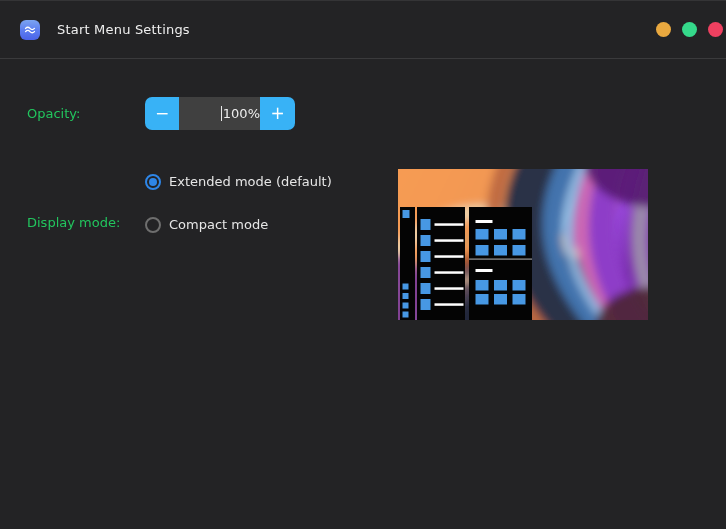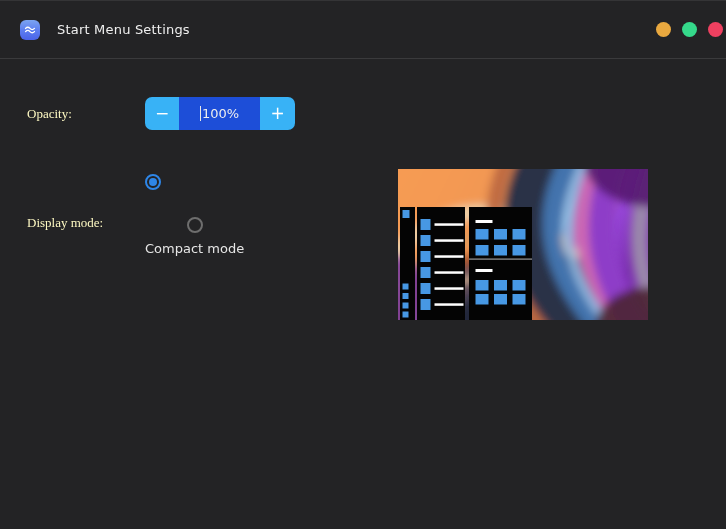--- a/index.html
+++ b/index.html
@@ -22,47 +22,47 @@
   }
   .win-title {
     position: absolute; left: 53px; top: 21px;
     font-size: 13px; color: #efefef; letter-spacing: .2px;
   }
   .dots { position: absolute; right: 7px; top: 21px; display: flex; gap: 11px; }
   .dot { width: 15px; height: 15px; border-radius: 50%; border: none; cursor: pointer; }
   .tb-divider { position: absolute; top: 57px; left: 0; width: 726px; height: 1px; background: #3a3a3c; }
 
   
-  .field-label { position: absolute; left: 27px; font-size: 13px; color: #fef9c3; line-height: 16px; font-family: Liberation Serif, serif; }
+  .field-label { position: absolute; left: 27px; font-size: 13px; color: #22c55e; line-height: 16px; }
   .lbl-opacity { top: 105px; }
   .lbl-display { top: 170px; margin-top: 44px; }
 
   .stepper {
     position: absolute; left: 145px; top: 96px;
     width: 150px; height: 33px;
     display: flex; border-radius: 7px; overflow: hidden;
   }
   .step-btn {
     width: 34px; height: 33px; border: none; cursor: pointer;
     background: var(--accent, #38b2f6); color: #fff;
     font-family: "DejaVu Sans", sans-serif;
     font-size: 17px; line-height: 33px; text-align: center; padding: 0;
   }
   .step-btn.plus { width: 35px; }
   .step-value {
-    flex: 1; background: #1d4ed8; color: #eeeeee;
-    display: flex; align-items: center; justify-content: center;
+    flex: 1; background: #404040; color: #eeeeee;
+    display: flex; align-items: center; justify-content: flex-end;
     font-size: 13px; cursor: text;
   }
   .caret { width: 1px; height: 15px; background: #e8e8e8; margin-right: 1px; }
 
   
   .radio-row { position: absolute; left: 145px; display: flex; align-items: center; gap: 8px; cursor: pointer; }
   .radio-row.r0 { top: 173px; }
-  .radio-row.r1 { top: 216px; flex-direction: column; }
+  .radio-row.r1 { top: 216px; }
   .radio-circle {
     width: 16px; height: 16px; border-radius: 50%;
     border: 2px solid #6e6e6e; background: transparent;
     display: flex; align-items: center; justify-content: center;
     flex: none;
   }
   .radio-circle.checked { border-color: var(--radio-sel, #2e86e8); }
   .radio-circle .inner { width: 8px; height: 8px; border-radius: 50%; background: transparent; }
   .radio-circle.checked .inner { background: var(--radio-sel, #2e86e8); }
   .radio-label { font-size: 13px; color: #e6e6e6; line-height: 16px; }
@@ -104,20 +104,21 @@
     <span>+</span>
   </button>
 </div>
 
 <div class="field-label lbl-display">Display mode:</div>
 
 <div class="radio-row r0">
   <span class="radio-circle checked">
       <span class="inner"></span>
     </span>
+  <span class="radio-label">Extended mode (default)</span>
 </div>
 <div class="radio-row r1">
   <span class="radio-circle">
       <span class="inner"></span>
     </span>
   <span class="radio-label">Compact mode</span>
 </div>
 
 <div class="preview">
   <svg width="250" height="151" viewBox="0 0 250 151">

